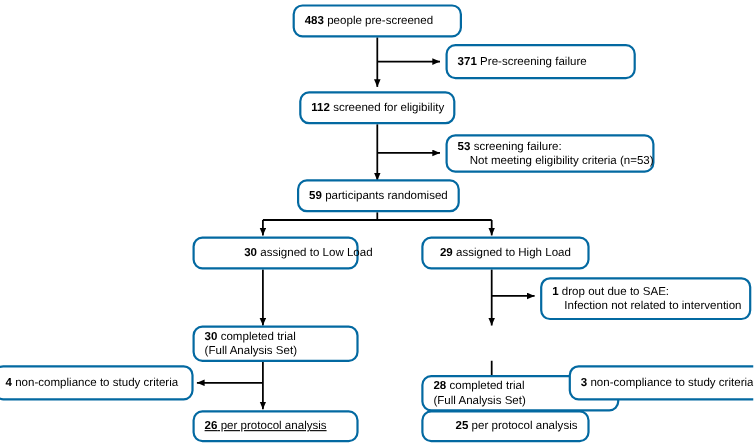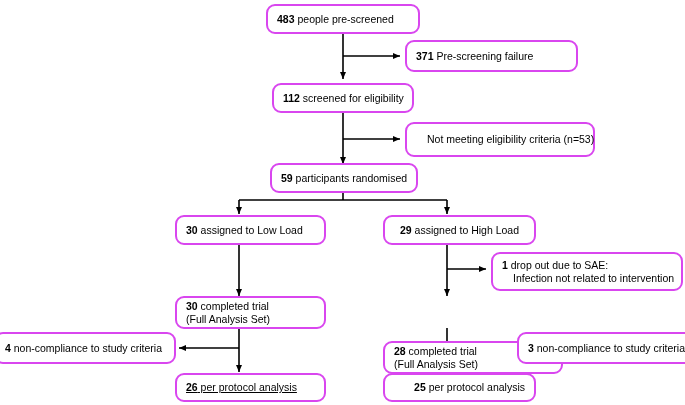--- a/index.html
+++ b/index.html
@@ -21,21 +21,21 @@
     left: 0;
     top: 0;
     width: 685px;
     height: 405px;
     pointer-events: none;
   }
   .node {
     position: absolute;
     box-sizing: border-box;
     background: #ffffff;
-    border: 2px solid #d946ef;
+    border: 2px solid #0369a1;
     border-radius: 9px;
     display: flex;
     flex-direction: column;
     justify-content: center;
     font-size: 10.5px;
     line-height: 13px;
     color: #000000;
     z-index: 2;
   }
   .node .line {
@@ -101,30 +101,33 @@
     </div>
   </div>
 
   <div class="node center" style="left:272px; top:83px; width:142px; height:30px;">
     <div class="line">
       <span class="num">112</span><span> screened for eligibility</span>
     </div>
   </div>
 
   <div class="node" style="left:405px; top:122px; width:190px; height:35px;">
+    <div class="line">
+      <span class="num">53</span><span> screening failure:</span>
+    </div>
     <div class="line indent">Not meeting eligibility criteria (n=53)</div>
   </div>
 
   <div class="node center" style="left:270px; top:163px; width:148px; height:30px;">
     <div class="line">
       <span class="num">59</span><span> participants randomised</span>
     </div>
   </div>
 
-  <div class="node" style="left:175px; top:215px; width:151px; height:30px;">
+  <div class="node" style="left:175px; top:215px; width:151px; height:30px;padding-left:36px;">
     <div class="line">
       <span class="num">30</span><span> assigned to Low Load</span>
     </div>
   </div>
 
   <div class="node" style="left:383px; top:215px; width:153px; height:30px;text-align:center;">
     <div class="line">
       <span class="num">29</span><span> assigned to High Load</span>
     </div>
   </div>

